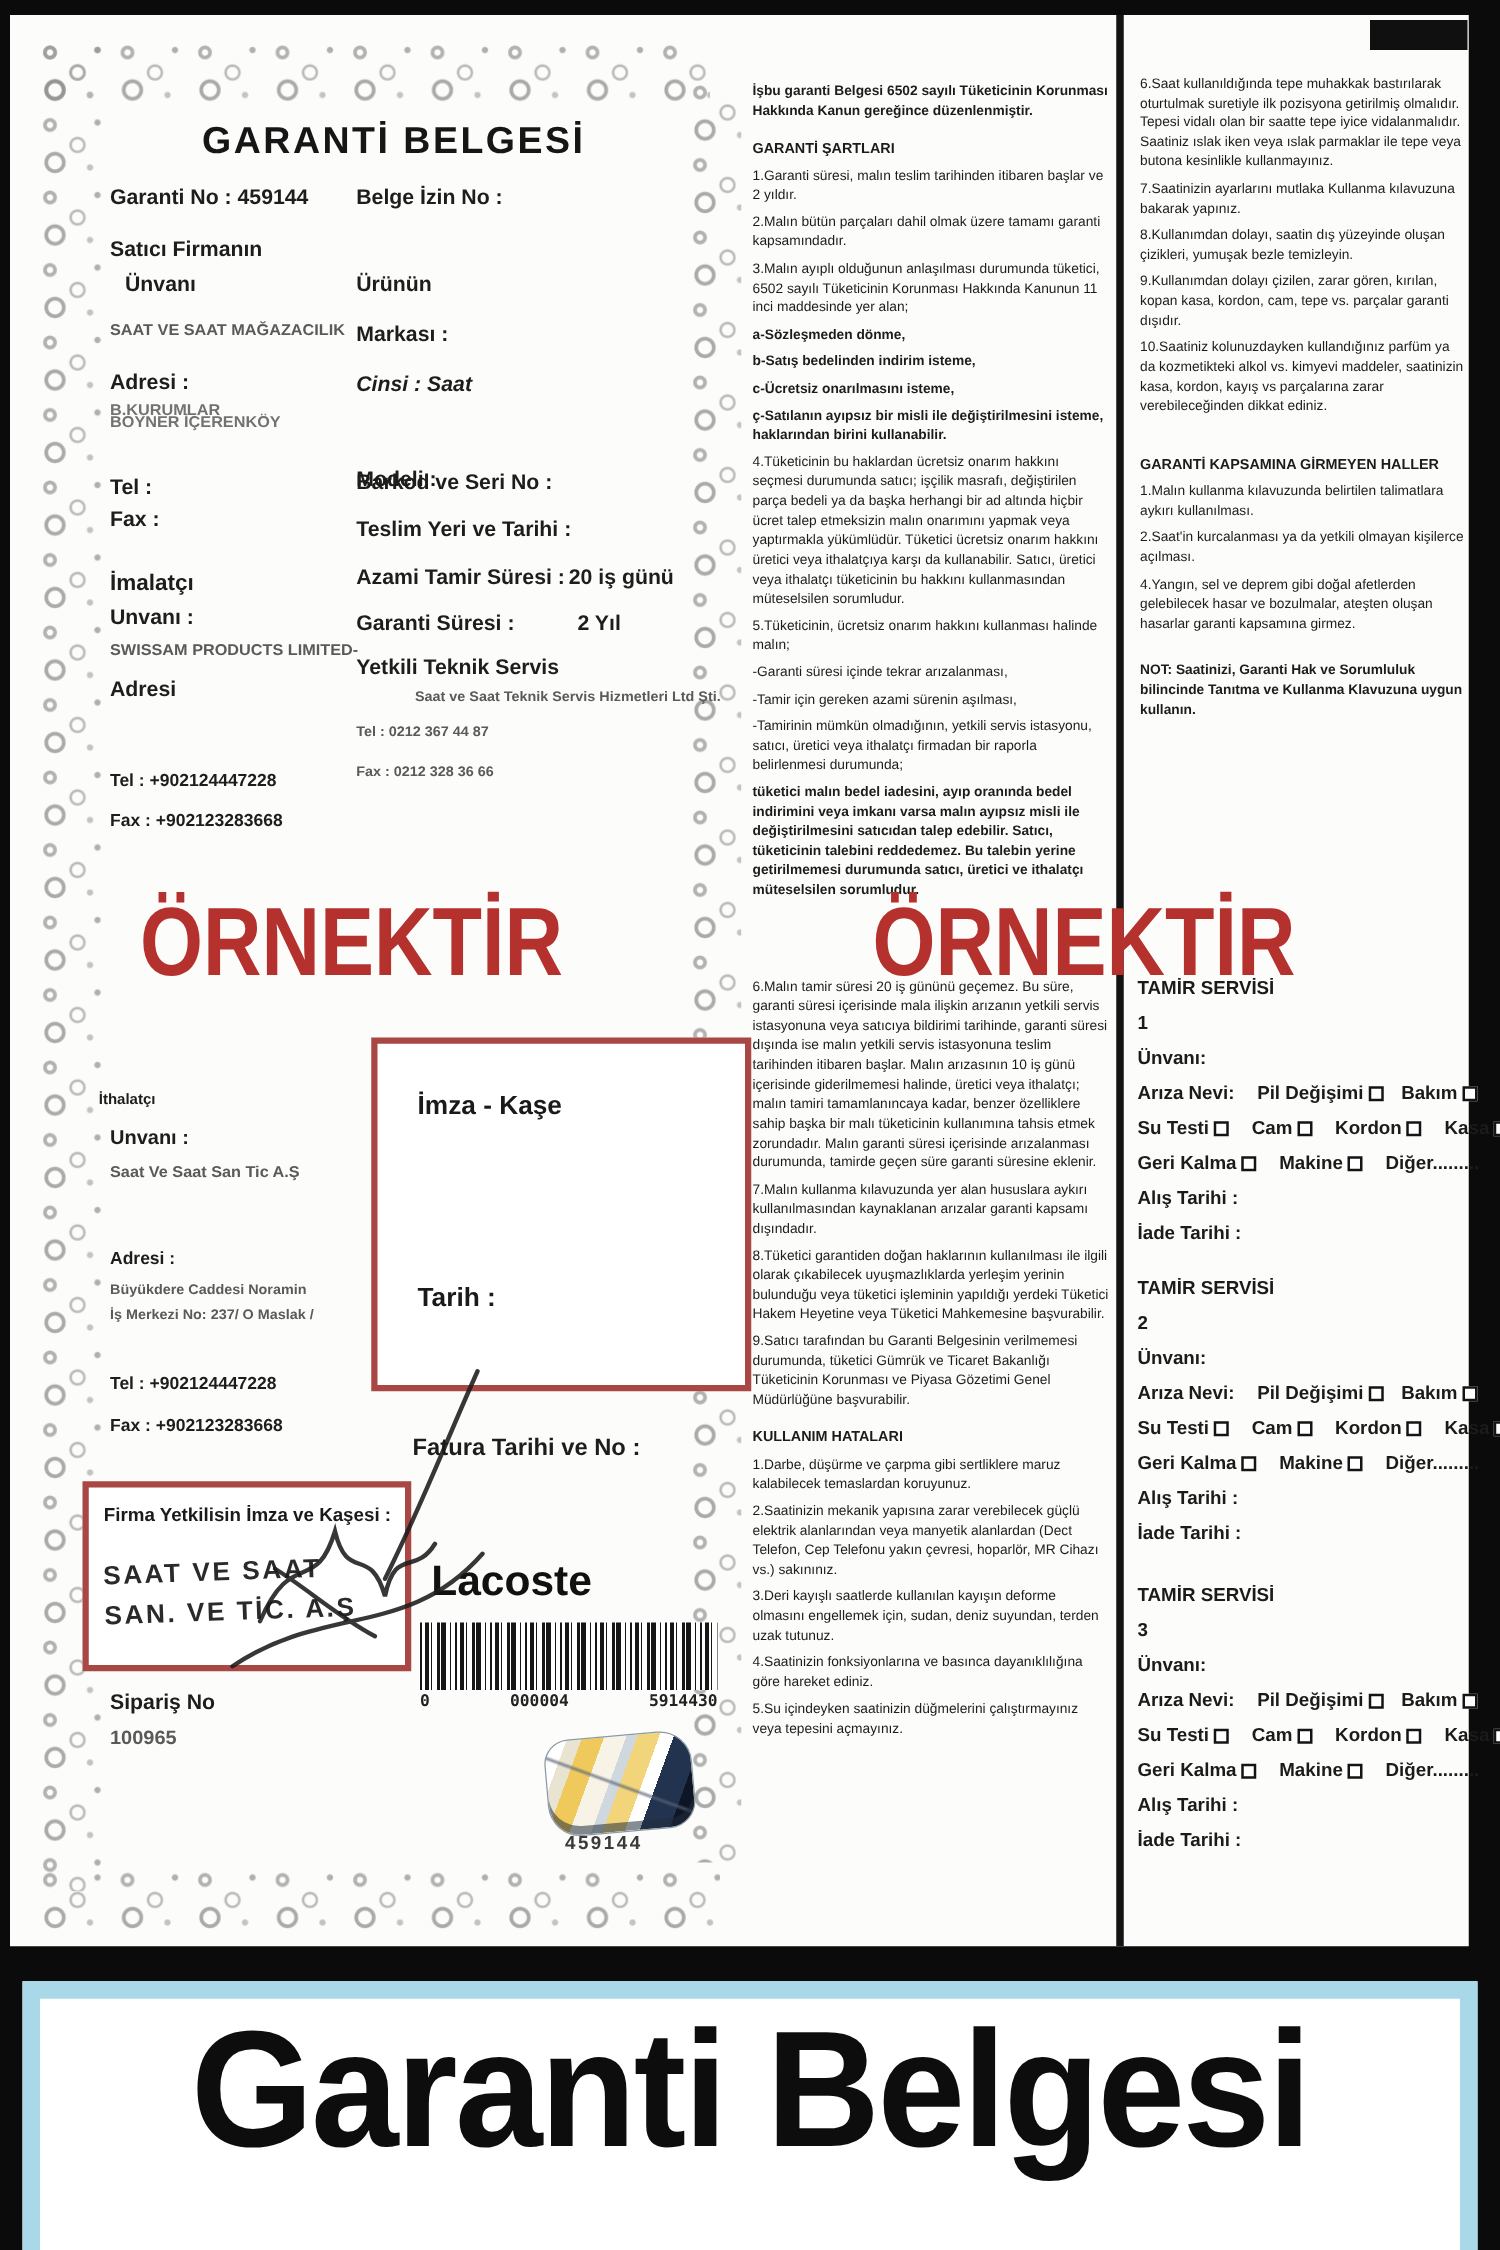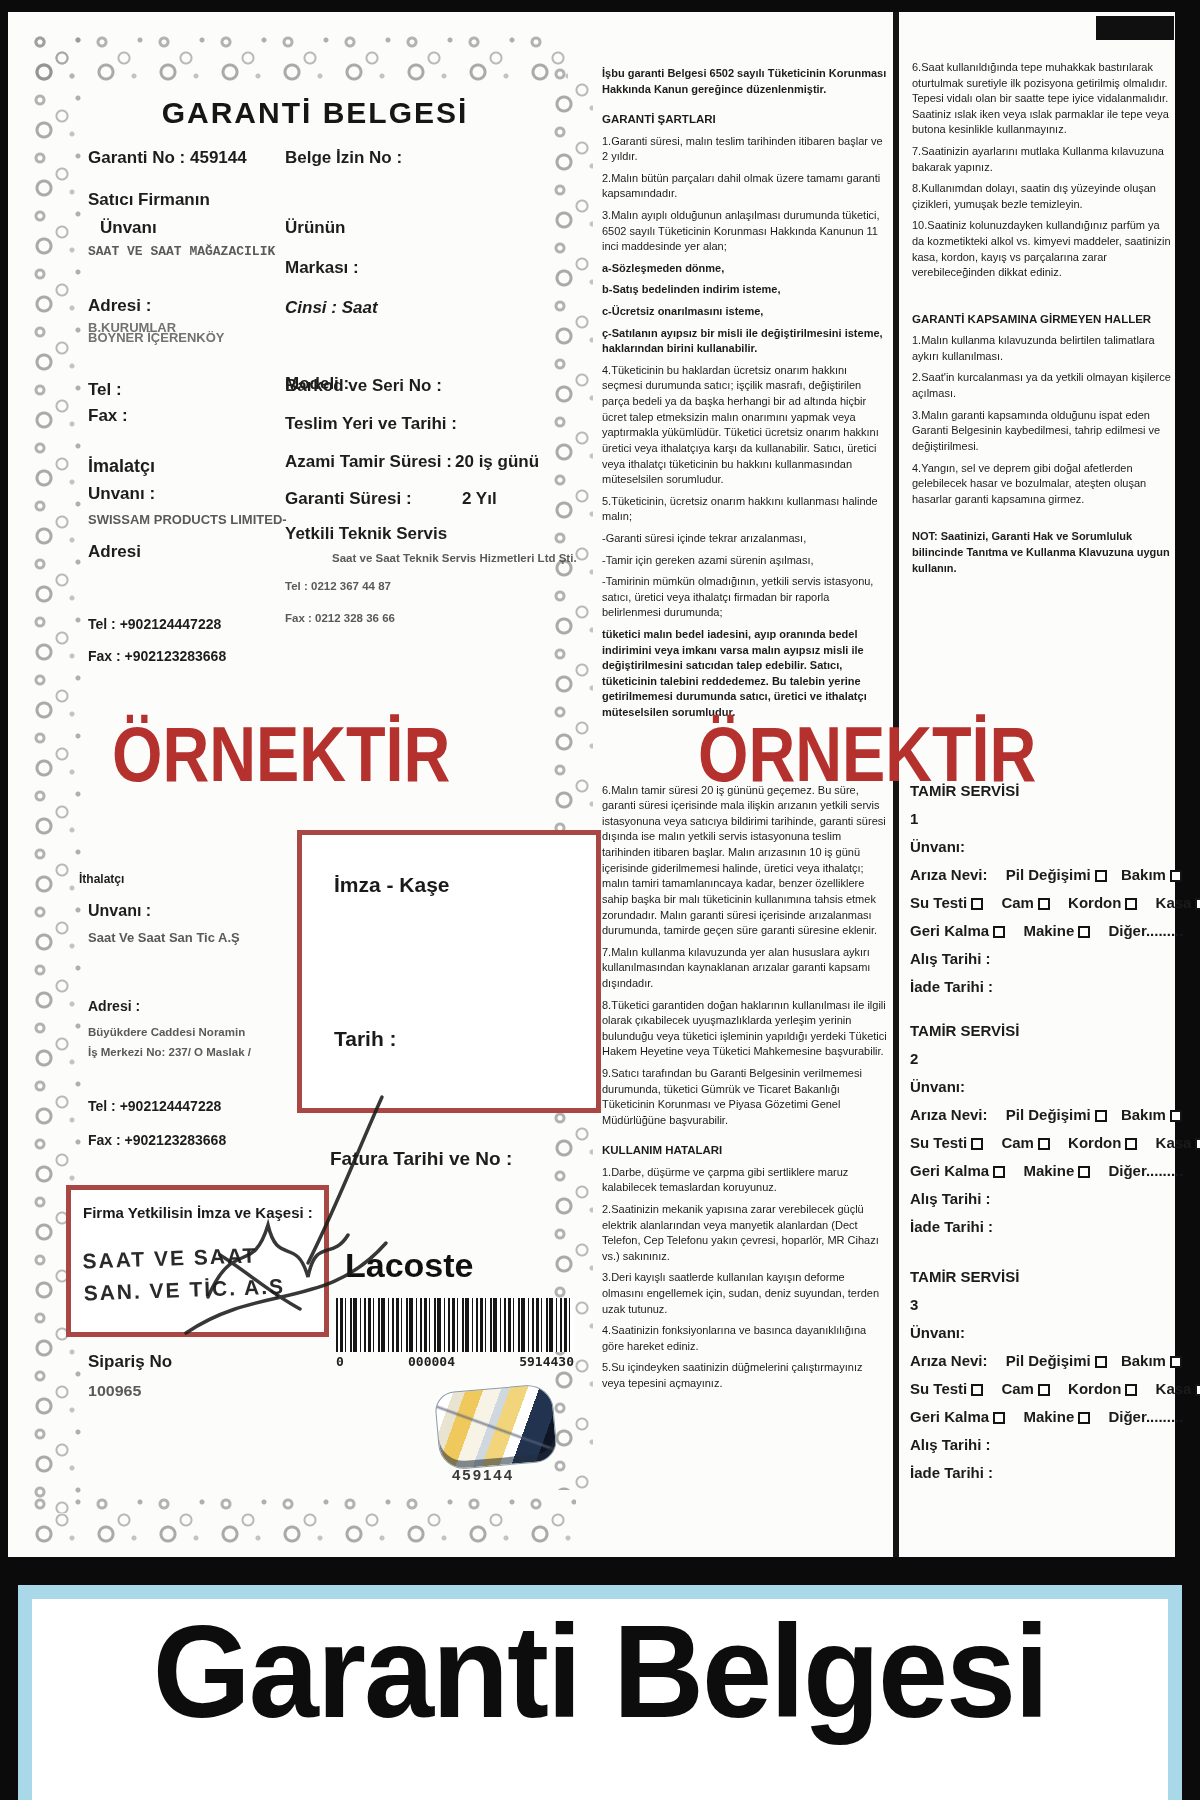--- a/index.html
+++ b/index.html
@@ -113,21 +113,21 @@
 <div class="divider"></div>
 <div class="corner-mark"></div>
 
 <div class="cert-title">GARANTİ BELGESİ</div>
 
 <div class="lbl" style="left:88px; top:148px;">Garanti No : 459144</div>
 <div class="lbl" style="left:285px; top:148px;">Belge İzin No :</div>
 
 <div class="lbl" style="left:88px; top:190px;">Satıcı Firmanın</div>
 <div class="lbl" style="left:100px; top:218px;">Ünvanı</div>
-<div class="val" style="left:88px; top:244px;font-family:Liberation Mono, monospace;">SAAT VE SAAT MAĞAZACILIK</div>
+<div class="val" style="left:88px; top:256px;">SAAT VE SAAT MAĞAZACILIK</div>
 
 <div class="lbl" style="left:285px; top:218px;">Ürünün</div>
 <div class="lbl" style="left:285px; top:258px;">Markası :</div>
 
 <div class="lbl" style="left:88px; top:296px;">Adresi :</div>
 <div class="val" style="left:88px; top:320px; opacity:.85;">B.KURUMLAR</div>
 <div class="val" style="left:88px; top:330px; opacity:.85;">BOYNER İÇERENKÖY</div>
 
 <div class="lbl" style="left:285px; top:298px;font-style:italic;">Cinsi :  Saat</div>
 <div class="lbl" style="left:285px; top:338px;margin-top:36px;">Modeli :</div>
@@ -236,25 +236,25 @@
   <p>2.Saatinizin mekanik yapısına zarar verebilecek güçlü elektrik alanlarından veya manyetik alanlardan (Dect Telefon, Cep Telefonu yakın çevresi, hoparlör, MR Cihazı vs.) sakınınız.</p>
   <p>3.Deri kayışlı saatlerde kullanılan kayışın deforme olmasını engellemek için, sudan, deniz suyundan, terden uzak tutunuz.</p>
   <p>4.Saatinizin fonksiyonlarına ve basınca dayanıklılığına göre hareket ediniz.</p>
   <p>5.Su içindeyken saatinizin düğmelerini çalıştırmayınız veya tepesini açmayınız.</p>
 </div>
 
 <div class="col" style="left:912px; top:60px; width:262px;">
   <p>6.Saat kullanıldığında tepe muhakkak bastırılarak oturtulmak suretiyle ilk pozisyona getirilmiş olmalıdır. Tepesi vidalı olan bir saatte tepe iyice vidalanmalıdır. Saatiniz ıslak iken veya ıslak parmaklar ile tepe veya butona kesinlikle kullanmayınız.</p>
   <p>7.Saatinizin ayarlarını mutlaka Kullanma kılavuzuna bakarak yapınız.</p>
   <p>8.Kullanımdan dolayı, saatin dış yüzeyinde oluşan çizikleri, yumuşak bezle temizleyin.</p>
+  <p>9.Kullanımdan dolayı çizilen, zarar gören, kırılan, kopan kasa, kordon, cam, tepe vs. parçalar garanti dışıdır.</p>
   <p>10.Saatiniz kolunuzdayken kullandığınız parfüm ya da kozmetikteki alkol vs. kimyevi maddeler, saatinizin kasa, kordon, kayış vs parçalarına zarar verebileceğinden dikkat ediniz.</p>
   <p class="h" style="margin-top:30px;">GARANTİ KAPSAMINA GİRMEYEN HALLER</p>
   <p>1.Malın kullanma kılavuzunda belirtilen talimatlara aykırı kullanılması.</p>
   <p>2.Saat'in kurcalanması ya da yetkili olmayan kişilerce açılması.</p>
-  <p>3.Malın garanti kapsamında olduğunu ispat eden Garanti Belgesinin kaybedilmesi, tahrip edilmesi ve değiştirilmesi.</p>
   <p>4.Yangın, sel ve deprem gibi doğal afetlerden gelebilecek hasar ve bozulmalar, ateşten oluşan hasarlar garanti kapsamına girmez.</p>
   <p class="b" style="margin-top:22px;">NOT: Saatinizi, Garanti Hak ve Sorumluluk bilincinde Tanıtma ve Kullanma Klavuzuna uygun kullanın.</p>
 </div>
 
 <div class="svc" style="top:782px;">
   <p>TAMİR SERVİSİ</p>
   <p>1</p>
   <p>Ünvanı:</p>
   <p>
     <span class="gap1">Arıza Nevi:</span>

